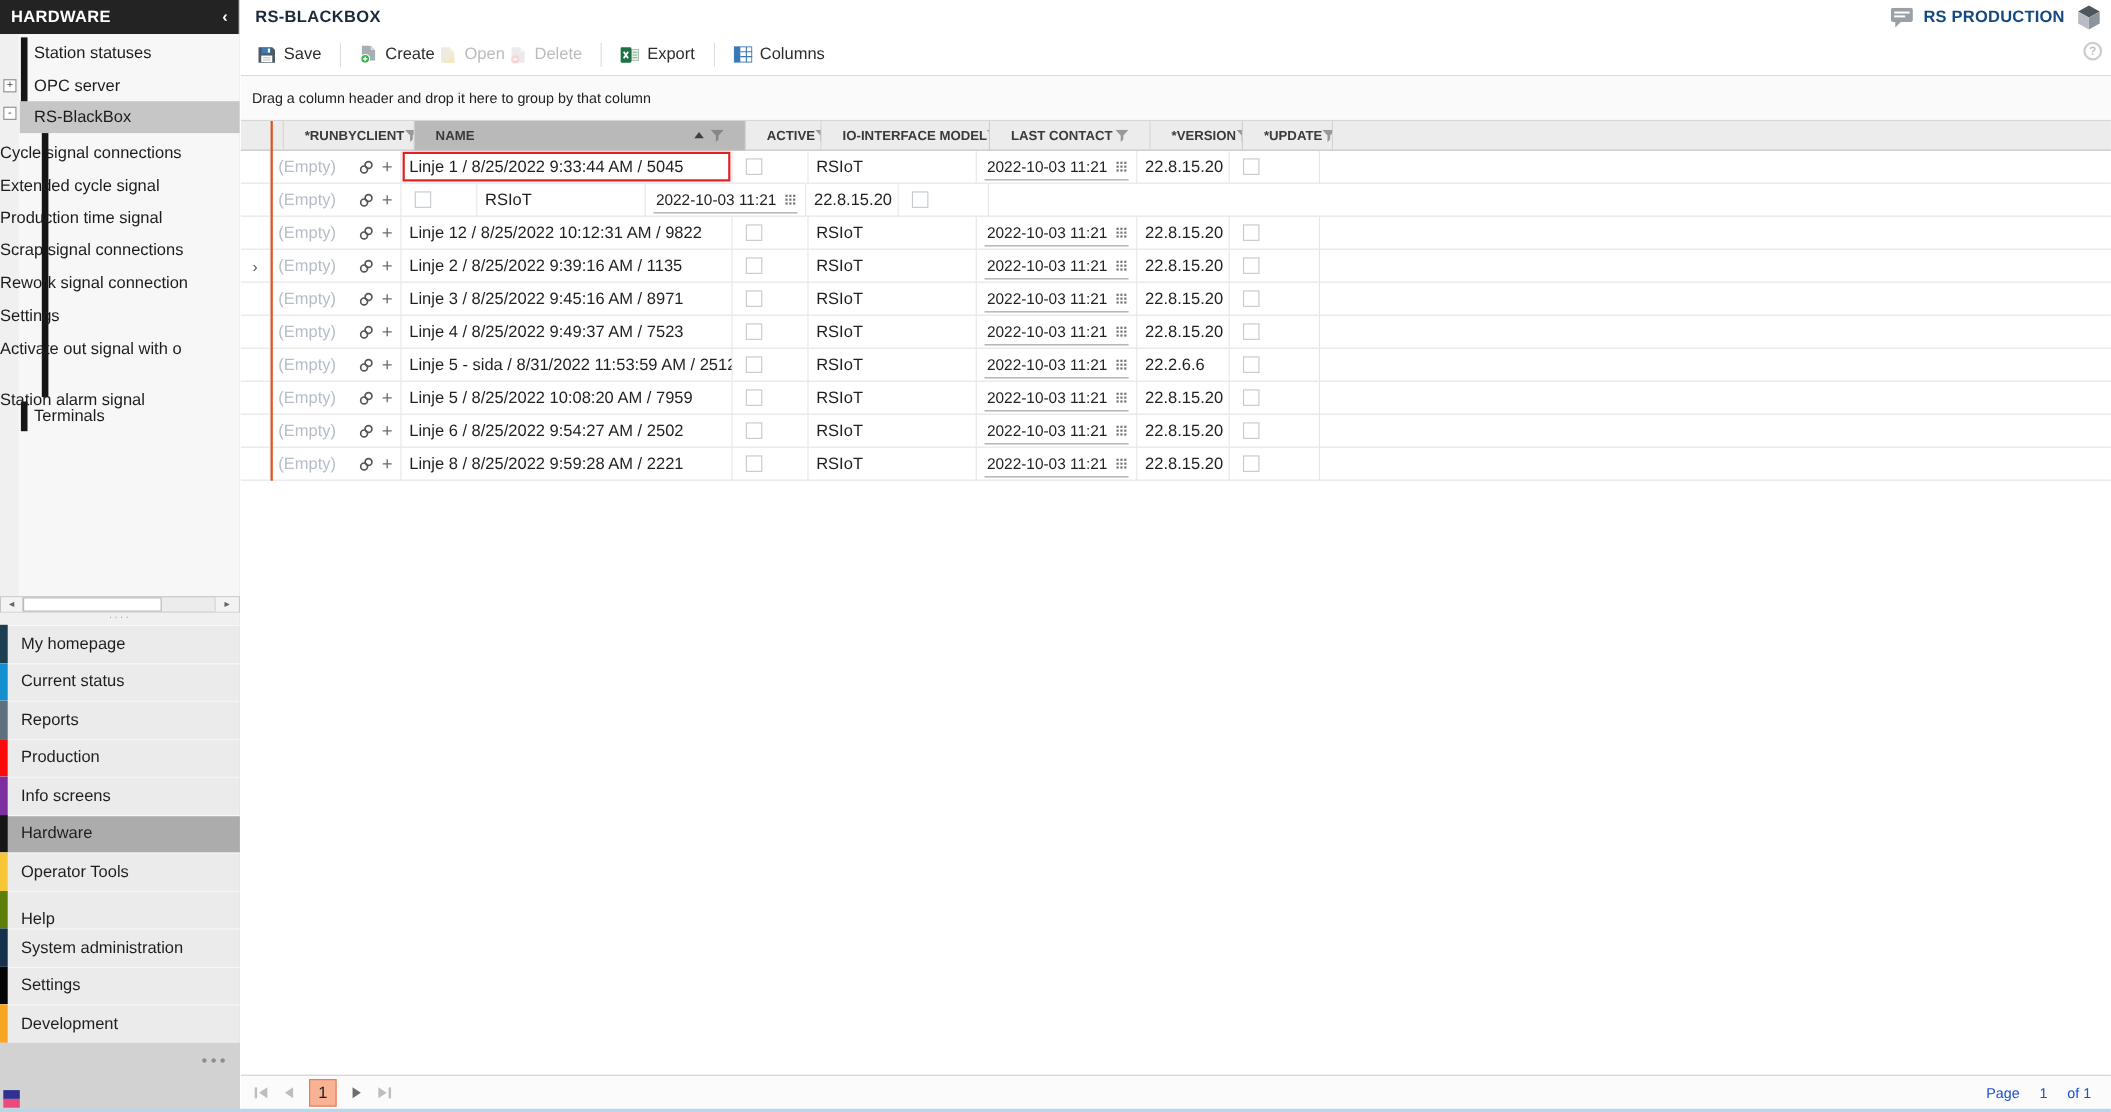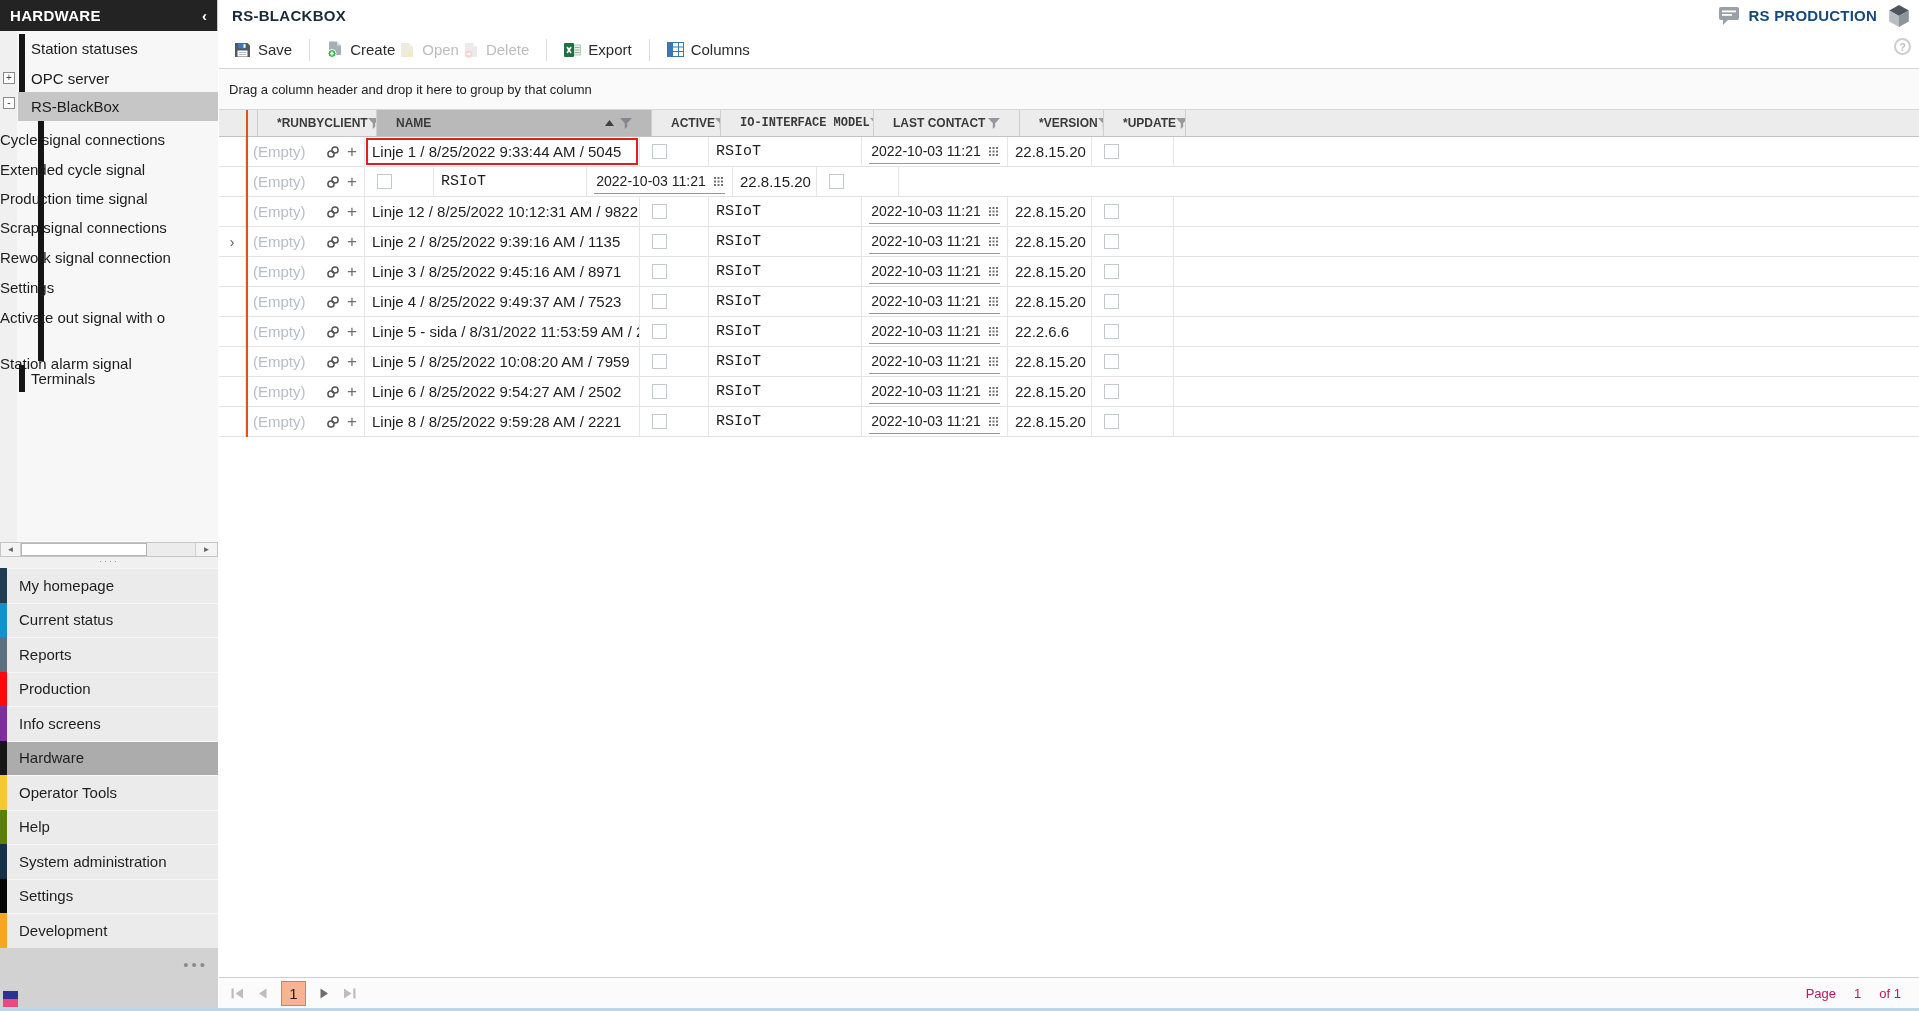--- a/index.html
+++ b/index.html
@@ -58,23 +58,23 @@
   
   .grid { position:relative; }
   .hrow { display:flex; height:27px; background:#fff; }
   .hcell { background:#ececec; border-right:1px solid #cfcfcf; border-bottom:1px solid #c2c2c2; display:flex; align-items:center; padding:0 19px; font-size:12px; font-weight:bold; color:#3a3a3a; white-space:nowrap; overflow:hidden; cursor:pointer; }
   .hcell .funnel { margin-left:auto; flex:none; cursor:pointer; }
   .h-name { background:#b9b9b9; }
   .sorticon { margin-left:auto; margin-right:6px; display:flex; }
   .h-name .funnel { margin-left:0; }
   .c-ind  { width:27px; flex:none; }
   .c-runby{ width:119px; flex:none; }
-  .c-name { width:275px; flex:none; }
+  .c-name { width:301px; flex:none; }
   .c-active{ width:69px; flex:none; }
-  .c-io   { width:153px; flex:none;font-family:Liberation Mono, monospace; }
+  .c-io   { width:153px; flex:none; }
   .c-last { width:146px; flex:none; }
   .c-ver  { width:84px; flex:none; }
   .c-upd  { width:82px; flex:none; }
   .c-fill { flex:1; border-right:none !important; }
   .row { display:flex; height:30px; background:#fff; font-size:15px; }
   .cell { border-right:1px solid #e6e6e6; border-bottom:1px solid #e3e3e3; display:flex; align-items:center; padding:0 7px; white-space:nowrap; overflow:hidden; position:relative; }
   .row .c-ind { padding:0; justify-content:center; color:#555; font-size:14px; }
   .empty-val { color:#b6bdc9; }
   .chain { margin-left:auto; flex:none; }
   .plus { color:#6e6e6e; font-size:17px; margin-left:7px; line-height:1; cursor:pointer; }
@@ -82,21 +82,21 @@
   .cb { width:15px; height:15px; border:1px solid #c4c9cd; background:#fff; margin-left:5px; cursor:pointer; flex:none; }
   .dt { display:flex; align-items:center; justify-content:center; gap:8px; border-bottom:1px solid #9a9a9a; height:25px; flex:1; font-size:14px; color:#222; cursor:text; }
   .gridicon { width:9px; height:9px; position:relative; flex:none; cursor:pointer; }
   .gridicon::before { content:""; position:absolute; left:0; top:0; width:2px; height:2px; background:#737373;
       box-shadow:3.5px 0 #737373,7px 0 #737373,0 3.5px #737373,3.5px 3.5px #737373,7px 3.5px #737373,0 7px #737373,3.5px 7px #737373,7px 7px #737373; }
   .ind-line { position:absolute; left:27px; top:0; width:2px; height:327px; background:#e0521c; z-index:5; pointer-events:none; }
   
   .pager { position:absolute; left:0; bottom:3px; width:1700px; height:31px; background:#fbfbfb; border-top:1px solid #cfcfcf; display:flex; align-items:center; padding:0 12px; }
   .pg-btn { margin-right:14px; display:flex; align-items:center; cursor:pointer; }
   .pg-current { width:25px; height:25px; background:#f8b294; border:1px solid #e8784f; display:flex; align-items:center; justify-content:center; font-size:15px; color:#1f1f1f; margin-right:14px; cursor:default; }
-  .pg-info { margin-left:auto; font-size:13px; color:#be185d; display:flex; gap:18px; padding-right:6px; }
+  .pg-info { margin-left:auto; font-size:13px; color:#1d4ed8; display:flex; gap:18px; padding-right:6px; }
 </style>
 </head>
 <body>
 
 <div class="sidebar">
   <div class="sb-header">
     <span class="sb-title">HARDWARE</span>
     <span class="sb-collapse">‹</span>
   </div>
 
@@ -145,21 +145,21 @@
       </div>
     <div class="nav-item" style="border-left-color: rgb(126, 47, 159);">
         <span>Info screens</span>
       </div>
     <div class="nav-item selected" style="border-left-color: rgb(22, 22, 22);">
         <span>Hardware</span>
       </div>
     <div class="nav-item" style="border-left-color: rgb(247, 198, 54);">
         <span>Operator Tools</span>
       </div>
-    <div class="nav-item" style="border-left-color: rgb(93, 126, 9);">
+    <div class="nav-item" style="border-left-color: rgb(93, 126, 9); align-items: flex-end;">
         <span>Help</span>
       </div>
     <div class="nav-item" style="border-left-color: rgb(20, 48, 75);">
         <span>System administration</span>
       </div>
     <div class="nav-item" style="border-left-color: rgb(5, 5, 5);">
         <span>Settings</span>
       </div>
     <div class="nav-item" style="border-left-color: rgb(247, 165, 35);">
         <span>Development</span>

